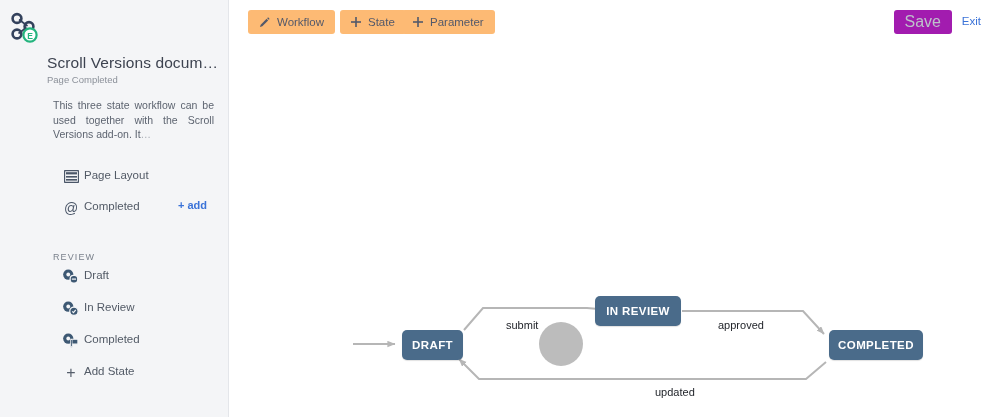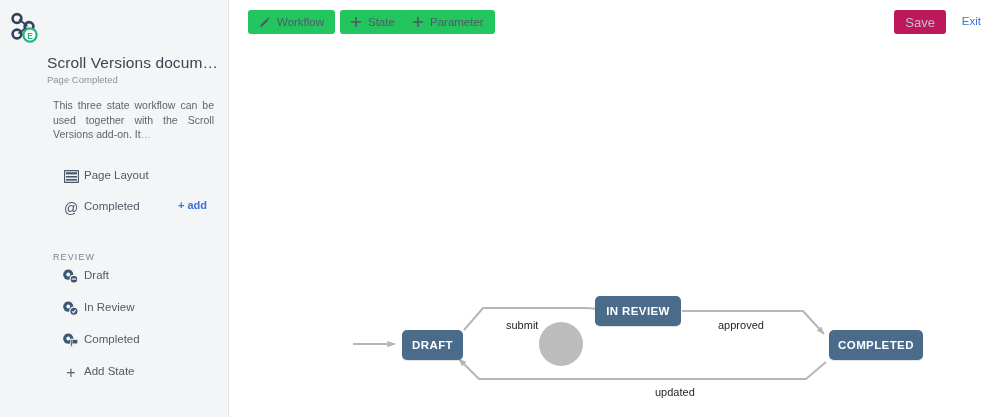--- a/index.html
+++ b/index.html
@@ -120,21 +120,21 @@
   .toolbar {
     position: absolute;
     left: 230px; top: 0;
     right: 0;
     height: 46px;
   }
   .tbtn {
     position: absolute;
     top: 10px;
     height: 24px;
-    background: #22c55e;
+    background: #fdba74;
     border-radius: 3px;
     display: flex;
     align-items: center;
     justify-content: center;
     font-size: 11.5px;
     color: #53596a;
     padding: 0 11px;
     box-sizing: border-box;
     cursor: pointer;
     white-space: nowrap;
@@ -145,26 +145,26 @@
     align-items: center;
     color: #53596a;
   }
   #btn-workflow { left: 18px; }
   #btn-state    { left: 110px; }
   #btn-param    { left: 172px; }
 
   .save-btn {
     position: absolute;
     top: 10px;
-    right: 53px;
+    right: 47px;
     height: 24px;
     padding: 0 11px;
-    background: #be185d;
+    background: #a21caf;
     border-radius: 3px;
-    font-size: 13px;
+    font-size: 16px;
     color: #bdc2ca;
     display: flex;
     align-items: center;
     cursor: default;
   }
   .exit-link {
     position: absolute;
     top: 15px;
     right: 18px;
     font-size: 11.5px;

